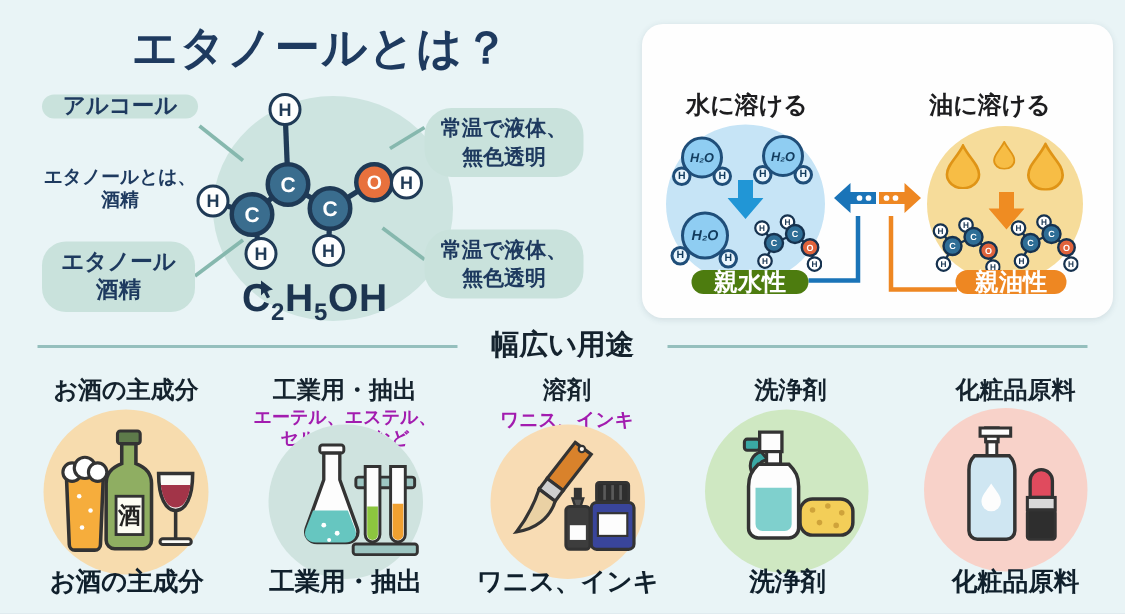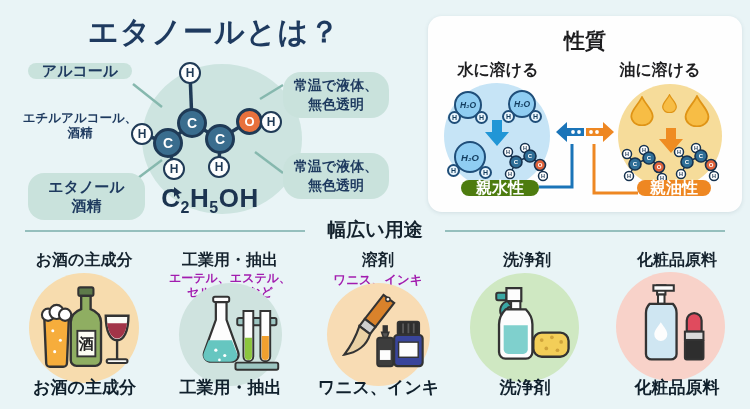--- a/index.html
+++ b/index.html
@@ -23,21 +23,21 @@
   .atom{position:absolute;border-radius:50%;display:flex;align-items:center;justify-content:center;font-weight:800;}
   .atom.c{width:30px;height:30px;background:#3a6d8e;border:3px solid #1f3a56;color:#fff;font-size:14px;}
   .atom.o{width:27px;height:27px;background:#e8713d;border:3px solid #1f3a56;color:#fff;font-size:13px;}
   .atom.h{width:22px;height:22px;background:#fdfefe;border:2.5px solid #1f3a56;color:#1f3a56;font-size:12px;}
   .formula{left:150px;top:183px;width:120px;font-size:26px;font-weight:800;color:#1c3450;text-align:center;letter-spacing:.5px;}
   .formula sub{font-size:16px;}
 
   
   .pill-teal{background:#c9e2dc;border-radius:16px;color:#1e3a5f;font-weight:800;line-height:1.25;}
   .pill-alcohol{left:28px;top:63px;width:104px;height:16px;font-size:15px;}
-  .pill-ethanol{left:28px;top:161px;width:117px;height:47px;font-size:15px;margin-top:12px;}
+  .pill-ethanol{left:28px;top:161px;width:102px;height:47px;font-size:15px;}
   .alias{left:14px;top:111px;width:132px;text-align:center;font-weight:800;color:#1e3a5f;font-size:12.5px;line-height:15px;}
   .alias .l1{font-size:13.5px;}
   .callout{background:#c9e2dc;border-radius:18px;color:#1e3a5f;font-weight:800;font-size:14px;line-height:1.35;}
   .callout-top{left:283px;top:72px;width:106px;height:46px;}
   .callout-bot{left:283px;top:153px;width:106px;height:46px;}
 
   
   .card{left:428px;top:16px;width:314px;height:196px;background:#fefefe;border-radius:14px;box-shadow:0 1px 4px rgba(40,70,90,.12);}
   .card-title{left:0;top:11px;width:314px;text-align:center;font-size:21px;font-weight:800;color:#1d1d1f;position:absolute;}
   .sub-head{position:absolute;top:44px;width:120px;text-align:center;font-size:16px;font-weight:800;color:#1d1d1f;}
@@ -111,21 +111,21 @@
   <div class="atom o" style="left:236px;top:108px;">O</div>
   <div class="atom h" style="left:260px;top:111px;">H</div>
 
   <div class="abs formula"><span>C</span><sub>2</sub><span>H</span><sub>5</sub><span>OH</span></div>
   <svg class="abs" style="left:173px;top:186px;" width="11" height="13">
     <path d="M1,1 L9,7 L5,8 L7,12 L5,13 L3,9 L1,11 Z" fill="#1c3450"></path>
   </svg>
 
   <div class="abs ctr pill-teal pill-alcohol">アルコール</div>
   <div class="abs alias">
-    <div>エチルアルコール、</div>
+    <div>エタノールとは、</div>
     <div>酒精</div>
   </div>
   <div class="abs ctr pill-teal pill-ethanol">
     <div>
       <div>エタノール</div>
       <div>酒精</div>
     </div>
   </div>
 
   <div class="abs ctr callout callout-top">
@@ -135,21 +135,20 @@
     </div>
   </div>
   <div class="abs ctr callout callout-bot">
     <div>
       <div>常温で液体、</div>
       <div>無色透明</div>
     </div>
   </div>
 
   <div class="abs card">
-    <div class="card-title">性質</div>
     <div class="sub-head oil">油に溶ける</div>
     <div class="sub-head water">水に溶ける</div>
 
     <div class="bigcirc water-circ">
       <div class="h2o" style="left:10px;top:8px;">
         <div class="h2o-body">H₂O</div>
         <div class="h2o-h" style="left:-6px;top:20px;">H</div>
         <div class="h2o-h" style="left:21px;top:20px;">H</div>
       </div>
       <div class="h2o" style="left:64px;top:7px;">

